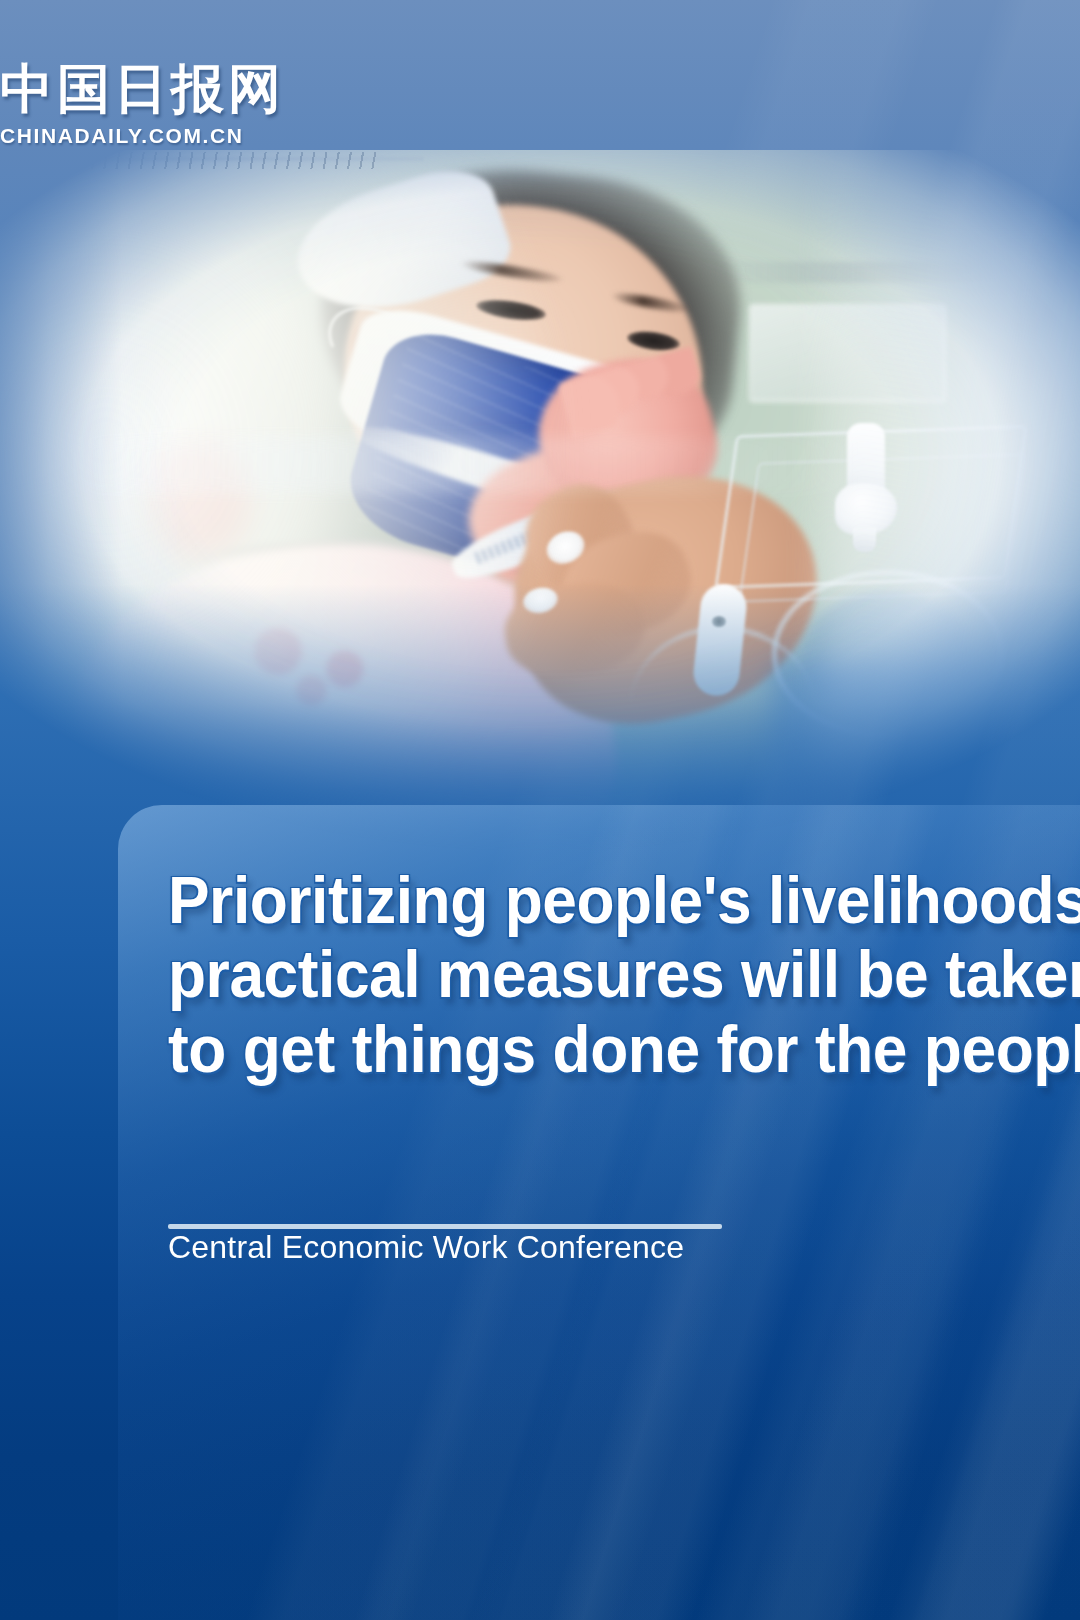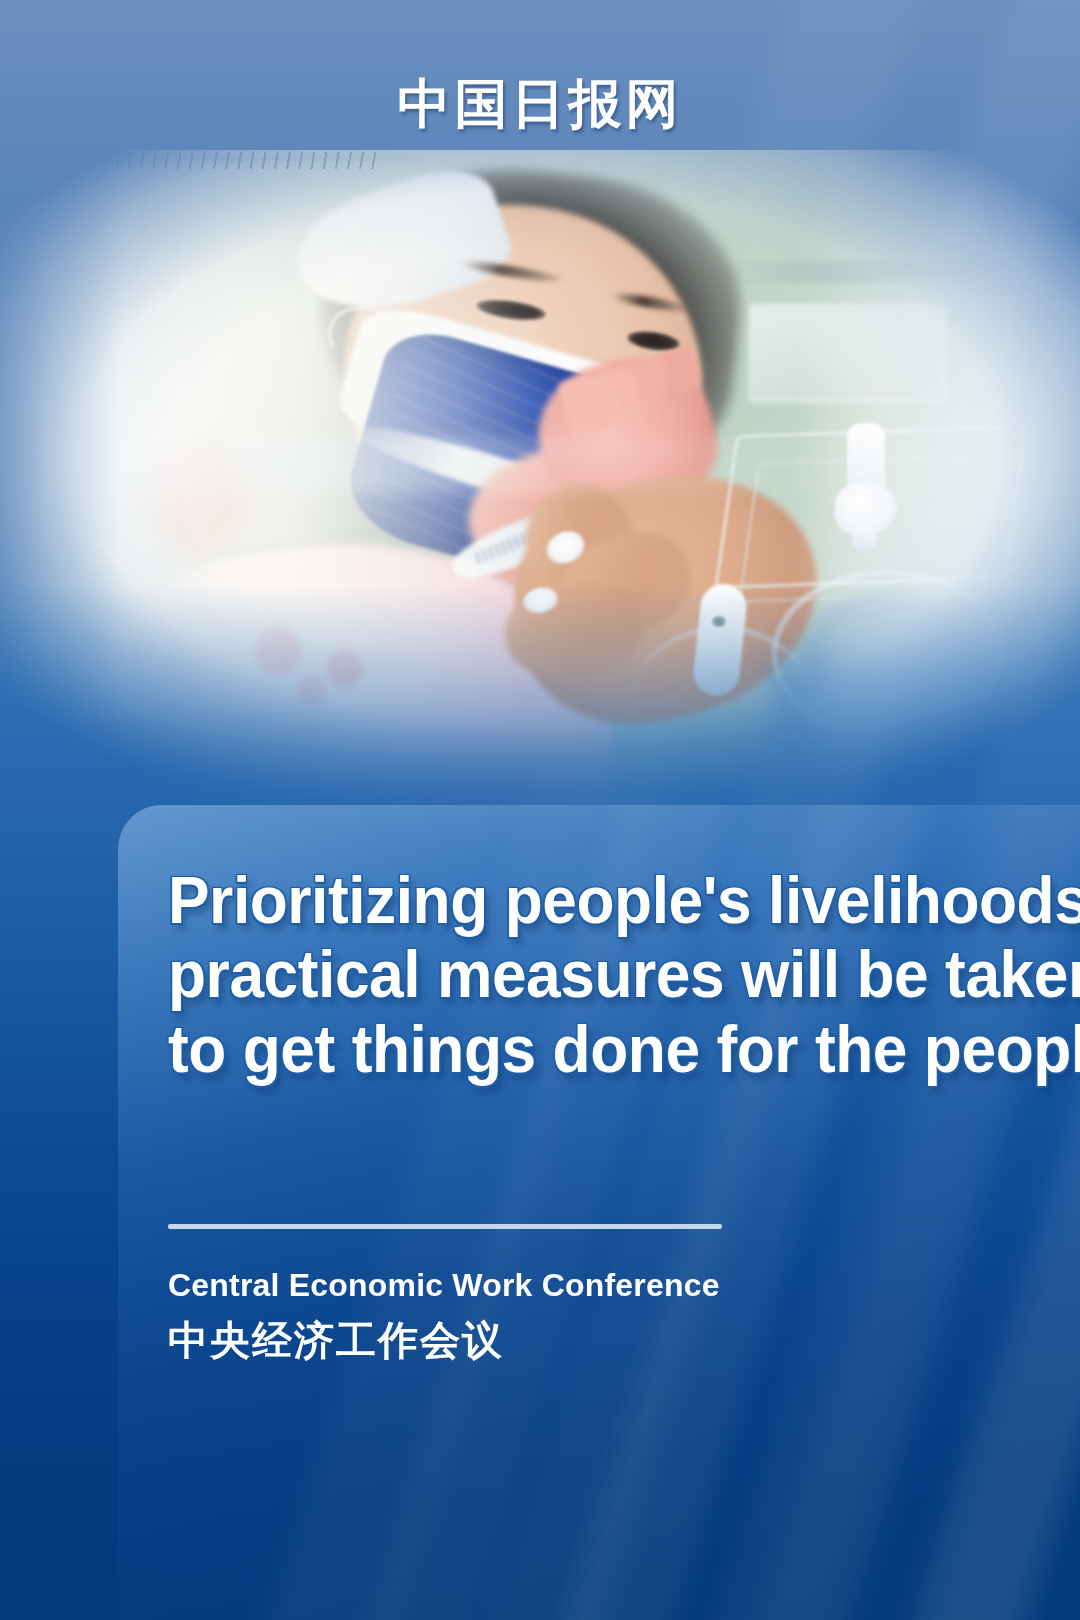--- a/index.html
+++ b/index.html
@@ -35,24 +35,24 @@
     background:
       linear-gradient(108deg, rgba(255,255,255,0) 48%, rgba(255,255,255,0.045) 50.5%, rgba(255,255,255,0.045) 56%, rgba(255,255,255,0) 58.5%),
       linear-gradient(108deg, rgba(255,255,255,0) 62%, rgba(255,255,255,0.055) 64%, rgba(255,255,255,0.055) 69%, rgba(255,255,255,0) 71.5%),
       linear-gradient(108deg, rgba(255,255,255,0) 76%, rgba(255,255,255,0.04) 78%, rgba(255,255,255,0.04) 83%, rgba(255,255,255,0) 86%),
       linear-gradient(108deg, rgba(255,255,255,0) 88%, rgba(255,255,255,0.05) 90%, rgba(255,255,255,0.05) 95%, rgba(255,255,255,0) 98%);
   }
 
   
   .masthead {
     position: absolute;
-    top: 77px;
+    top: 62px;
     left: 0;
     width: 100%;
-    text-align: center;
+    text-align: left;
     z-index: 40;
   }
   .masthead-cn {
     font-family: "DejaVu Serif", "Liberation Serif", serif;
     font-size: 53px;
     font-weight: bold;
     color: #ffffff;
     letter-spacing: 4px;
     line-height: 1;
     text-shadow: 2px 3px 3px rgba(20,50,95,0.45);
@@ -583,23 +583,22 @@
   .divider {
     margin-top: 138px;
     width: 554px;
     height: 5px;
     background: #c5d8ea;
     border-radius: 2px;
   }
 
   
   .footer-en {
-    margin-top: 38px;
     font-size: 32px;
-    font-weight: bold;
+    font-weight: normal;
     color: #ffffff;
     letter-spacing: 0.2px;
   }
   .footer-cn {
     margin-top: 9px;
     font-family: "DejaVu Sans", "Liberation Sans", sans-serif;
     font-size: 40px;
     font-weight: bold;
     color: #ffffff;
     letter-spacing: 2px;
@@ -669,33 +668,33 @@
       <div class="glare-right"></div>
       <div class="photo-left-blue"></div>
       <div class="photo-bottom-blue"></div>
     </div>
   </div>
 
   <div class="streaks"></div>
 
   <div class="masthead">
     <div class="masthead-cn">中国日报网</div>
+    <div class="masthead-en">CHINADAILY.COM.CN</div>
   </div>
 
   <div class="card">
     <div class="card-streaks"></div>
     <div class="card-inner">
 
       <h1 class="headline">
         <span>Prioritizing people's livelihoods,</span>
         <span>practical measures will be taken</span>
         <span>to get things done for the people</span>
       </h1>
 
 
       <div class="divider"></div>
 
       <div class="footer-en">Central Economic Work Conference</div>
-      <div class="footer-cn">中央经济工作会议</div>
     </div>
   </div>
 
 </div>
 
 </body></html>

